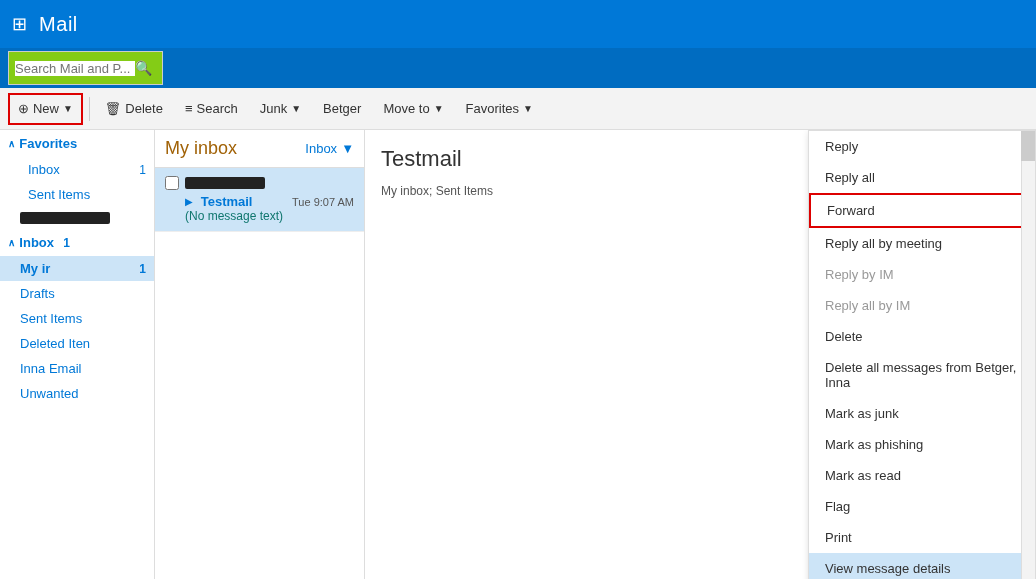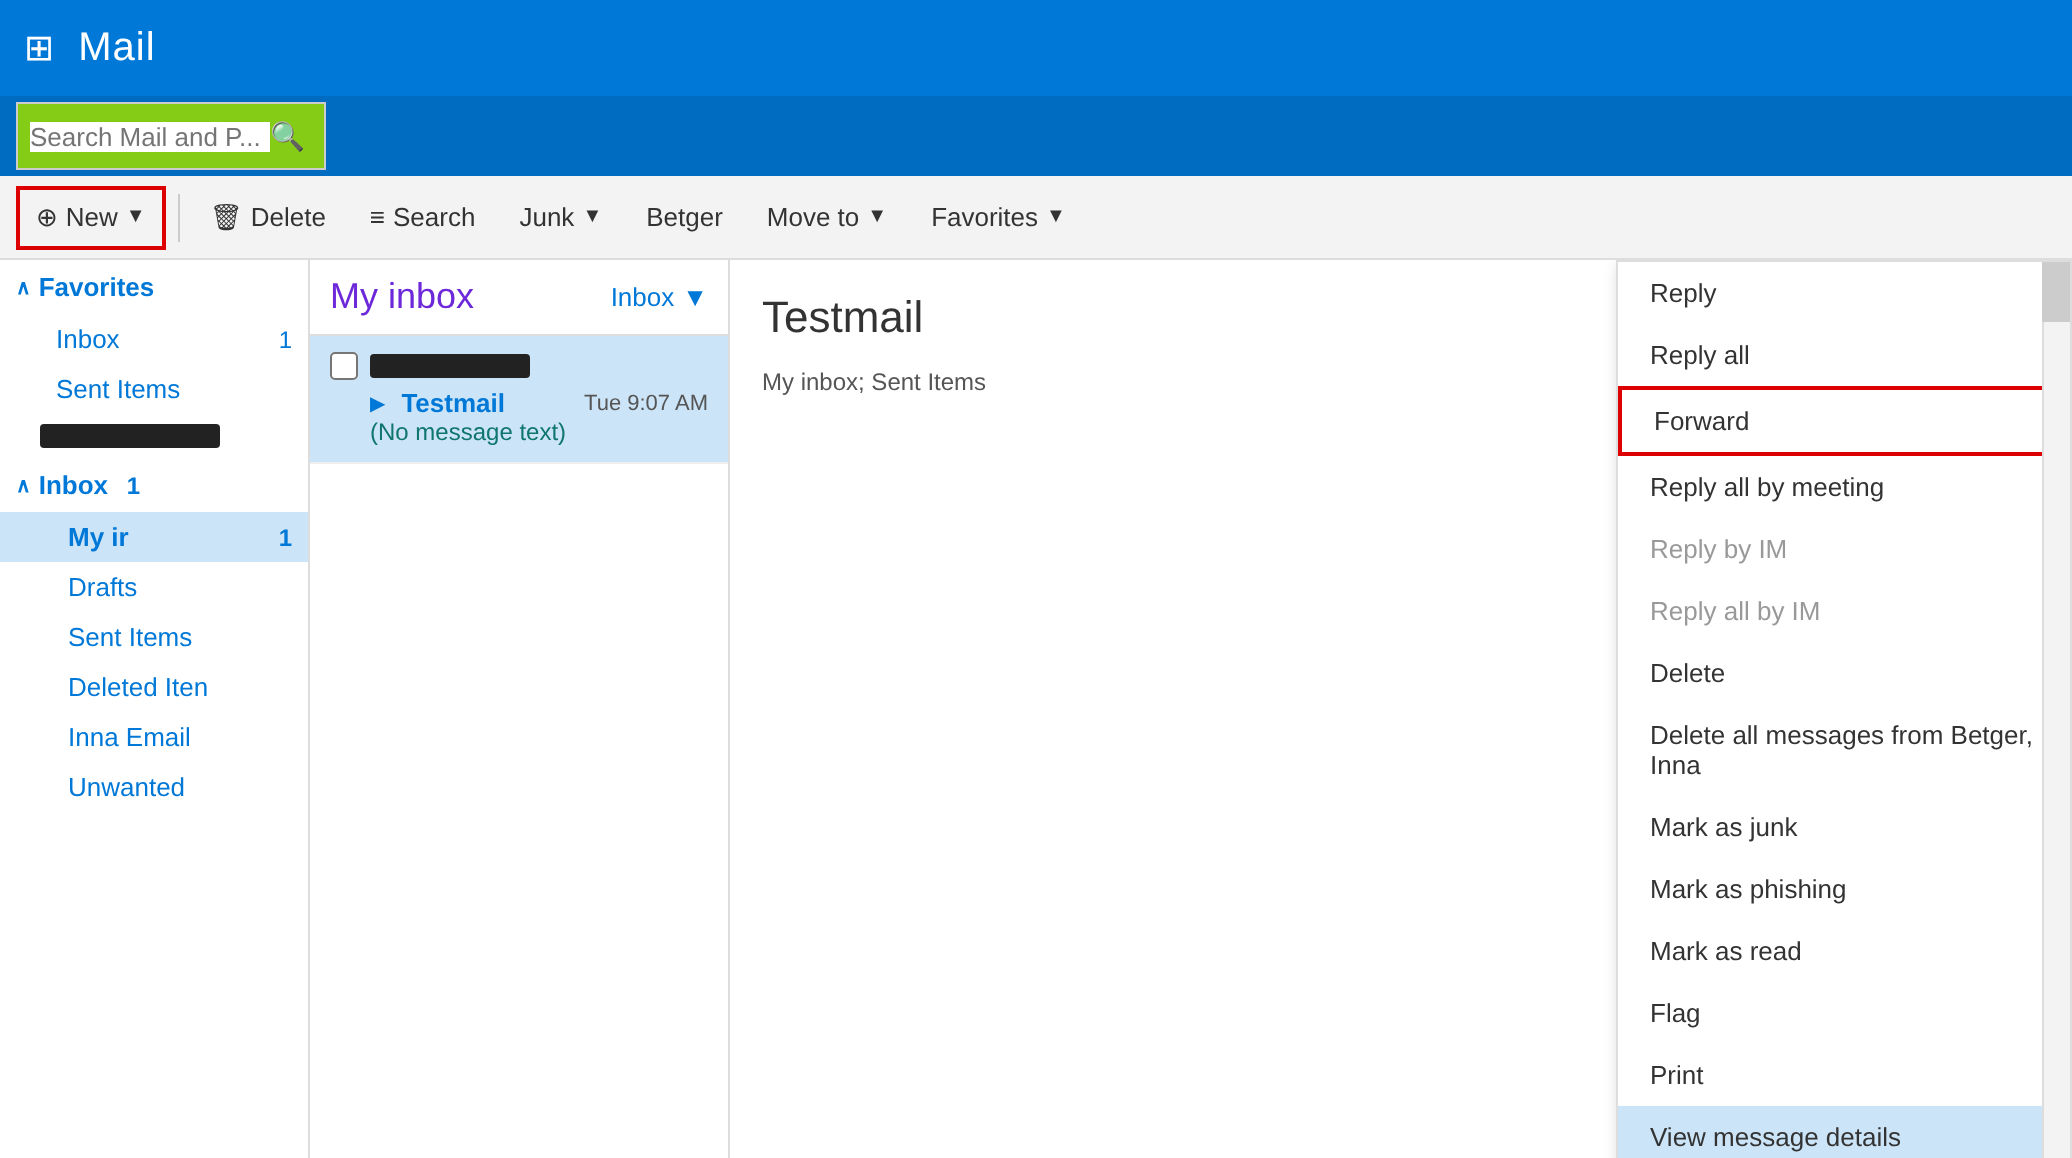--- a/index.html
+++ b/index.html
@@ -112,21 +112,21 @@
       display: flex;
       align-items: center;
       justify-content: space-between;
       padding: 5px 8px 5px 20px;
       font-size: 13px;
       color: #0078d7;
       cursor: pointer;
     }
     .sidebar-item.active { background: #cce4f7; font-weight: 600; }
     .sidebar-item.indent1 { padding-left: 28px; }
-    .sidebar-item.indent2 { padding-left: 34px; gap: 28px; }
+    .sidebar-item.indent2 { padding-left: 20px; gap: 28px; }
     .badge {
       background: transparent;
       color: #0078d7;
       font-size: 12px;
       min-width: 16px;
       text-align: right;
     }
     .sidebar-chevron { font-size: 10px; margin-right: 4px; }
     .redacted-bar {
       display: inline-block;
@@ -145,21 +145,21 @@
     .mail-list-header {
       padding: 8px 10px;
       display: flex;
       align-items: center;
       justify-content: space-between;
       border-bottom: 1px solid #ddd;
     }
     .mail-list-title {
       font-size: 18px;
       font-weight: 300;
-      color: #6d28d9;
+      color: #a16207;
     }
     .filter-btn {
       display: flex;
       align-items: center;
       gap: 4px;
       color: #0078d7;
       font-size: 13px;
       cursor: pointer;
     }
     .mail-item {

